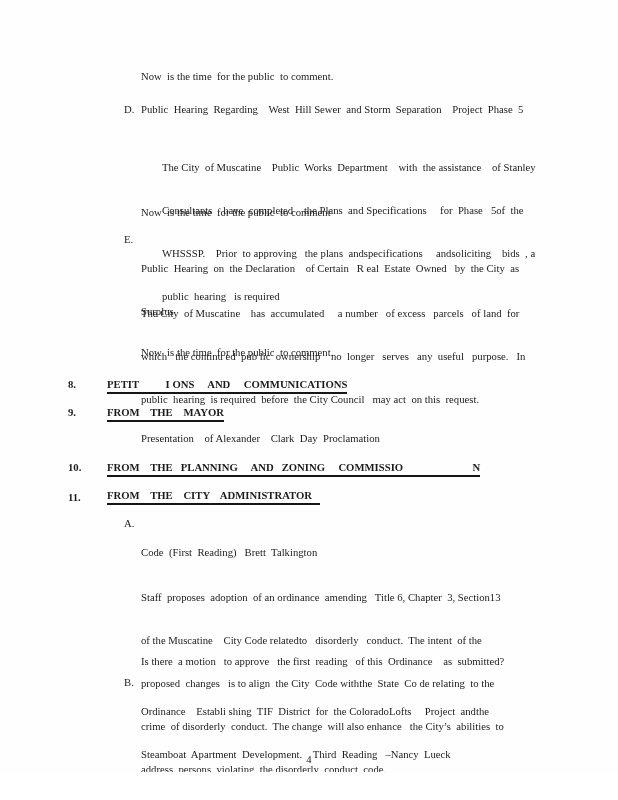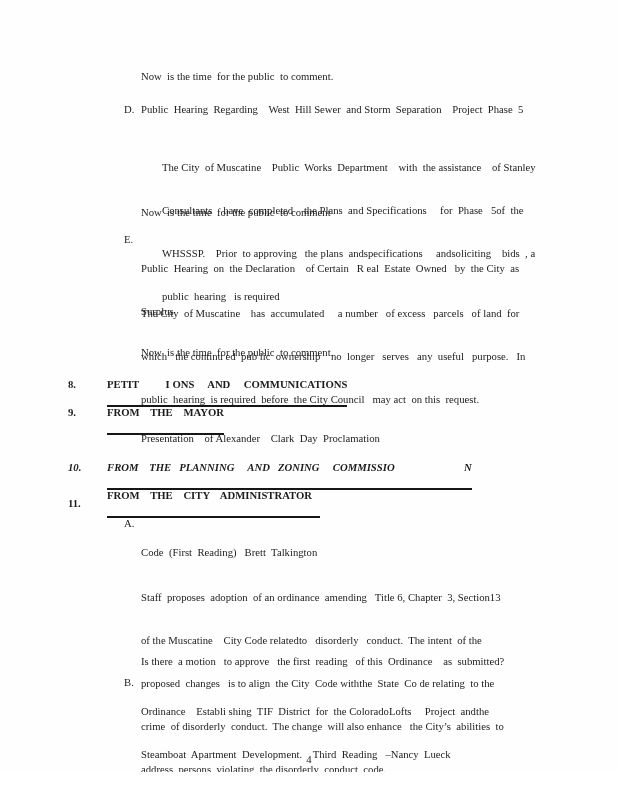--- a/index.html
+++ b/index.html
@@ -14,41 +14,41 @@
     overflow:hidden;
   }
   .blk{position:absolute;white-space:pre;}
   .row{display:flex;align-items:flex-start;}
   .letter{width:17px;flex:none;}
   .num{width:39px;flex:none;font-weight:bold;}
   .sec-title{
     display:inline-block;
     font-weight:bold;
     border-bottom:2px solid #161616;
-    padding-bottom:14px;
+    padding-bottom:1px;
     white-space:pre;
   }
   .u218{min-width:218px}
   .u116{min-width:116px}
   .u356{min-width:356px}
   .u213{min-width:213px}
   .pagenum{left:0;width:618px;text-align:center;}
 
   
   .b-intro{top:69px;left:141px;}
   .b-ditem{top:102px;left:124px;}
   .b-dpara{top:131px;left:141px;margin-left:21px;}
   .b-dcomment{top:205px;left:141px;}
   .b-eitem{top:232px;left:124px;}
   .b-epara{top:277px;left:141px;}
   .b-ecomment{top:345px;left:141px;}
   .b-s8{top:377px;left:68px;}
   .b-s9{top:405px;left:68px;}
   .b-s9c{top:431px;left:141px;}
-  .b-s10{top:460px;left:68px;font-style:italic;}
+  .b-s10{top:460px;left:68px;}
   .b-s11{top:488px;left:68px;align-items:center;}
   .b-aitem{top:516px;left:124px;}
   .b-apara{top:561px;left:141px;}
   .b-aq{top:646px;left:141px;margin-top:8px;}
   .b-bitem{top:675px;left:124px;}
   .b-pn{top:752px;}
 </style>
 </head>
 <body>
 

